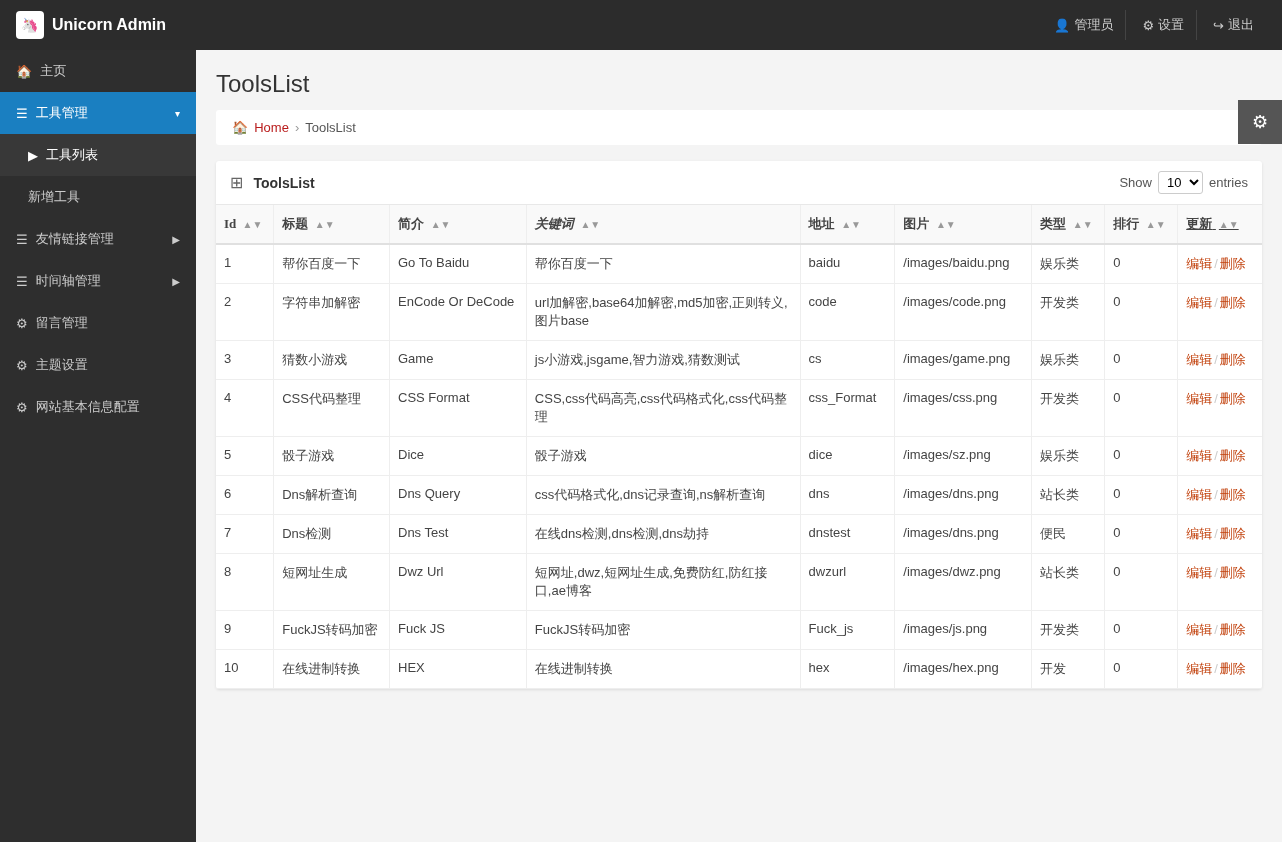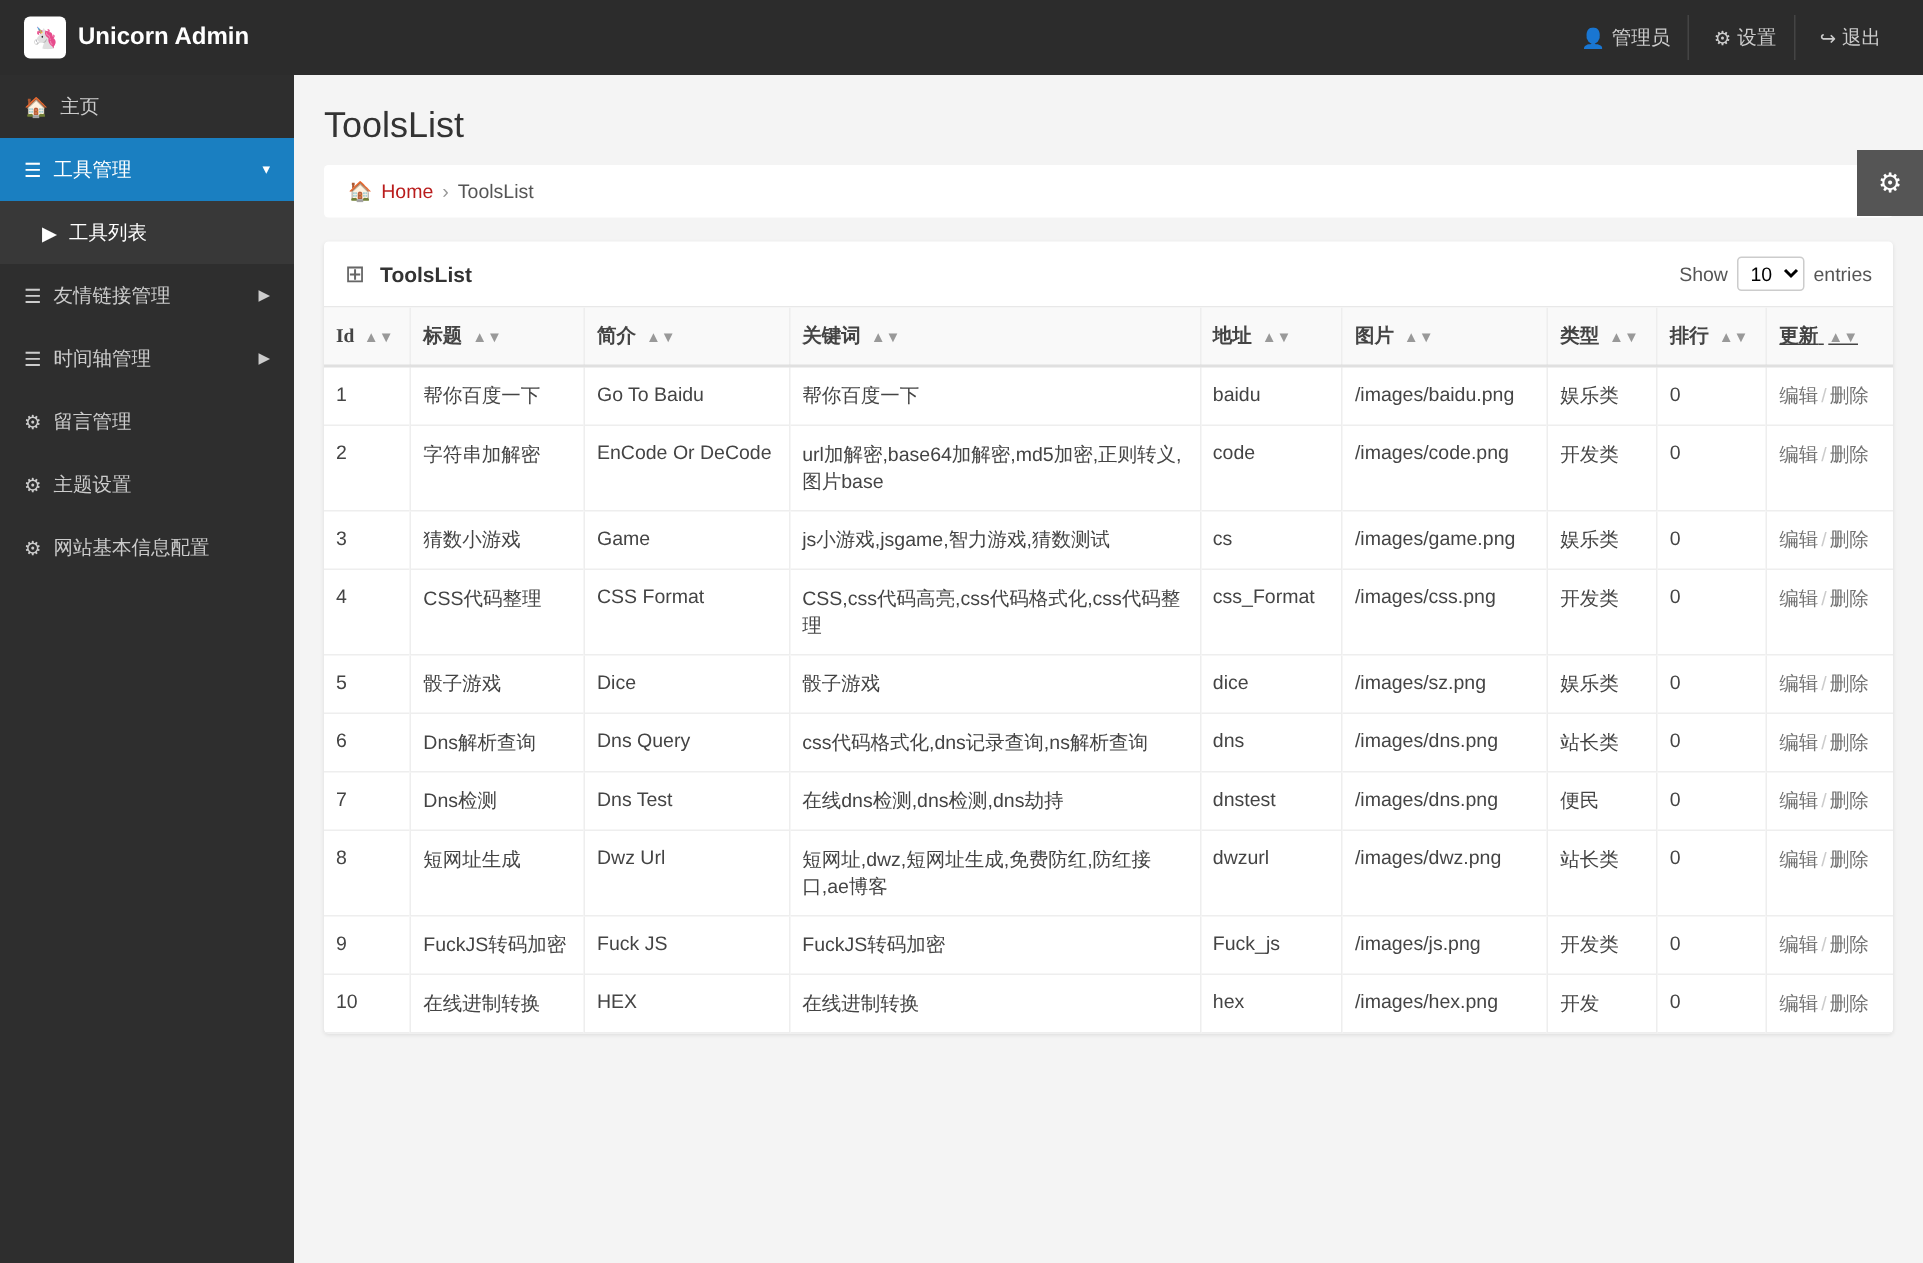--- a/index.html
+++ b/index.html
@@ -191,21 +191,21 @@
       border-bottom: 1px solid #eee;
     }
     tbody td {
       padding: 10px 8px;
       color: #444;
       vertical-align: top;
       border-right: 1px solid #eee;
     }
     tbody td:last-child { border-right: none; }
     .action-link {
-      color: #737373;
+      color: #c2410c;
       text-decoration: none;
       cursor: pointer;
     }
     .action-sep { color: #ccc; margin: 0 2px; }
 
     
     .fab {
       position: fixed;
       top: 100px;
       right: 0;
@@ -217,21 +217,21 @@
       align-items: center;
       justify-content: center;
       cursor: pointer;
       font-size: 18px;
       z-index: 100;
     }
 
     .col-id { width: 40px; font-family: Liberation Serif, serif; }
     .col-title { width: 110px; }
     .col-intro { width: 130px; }
-    .col-kw { width: 260px; }
+    .col-kw { width: 260px; font-style: italic; }
     .col-addr { width: 90px; }
     .col-img { width: 130px; }
     .col-type { width: 55px; }
     .col-rank { width: 45px; }
     .col-update { width: 80px; text-decoration: underline; }
   </style>
 </head>
 <body>
 
 <div class="topbar">
@@ -268,20 +268,23 @@
         <span>☰</span>
         <span>工具管理</span>
       </div>
       <span class="chevron">▾</span>
     </div>
 
     <div class="sidebar-item sub active">
       <span>▶</span>
       <span>工具列表</span>
     </div>
+    <div class="sidebar-item sub">
+      <span>新增工具</span>
+    </div>
 
     <div class="sidebar-group-header">
       <div class="sidebar-group-left">
         <span>☰</span>
         <span>友情链接管理</span>
       </div>
       <span class="arrow-right">▶</span>
     </div>
 
     <div class="sidebar-group-header">

